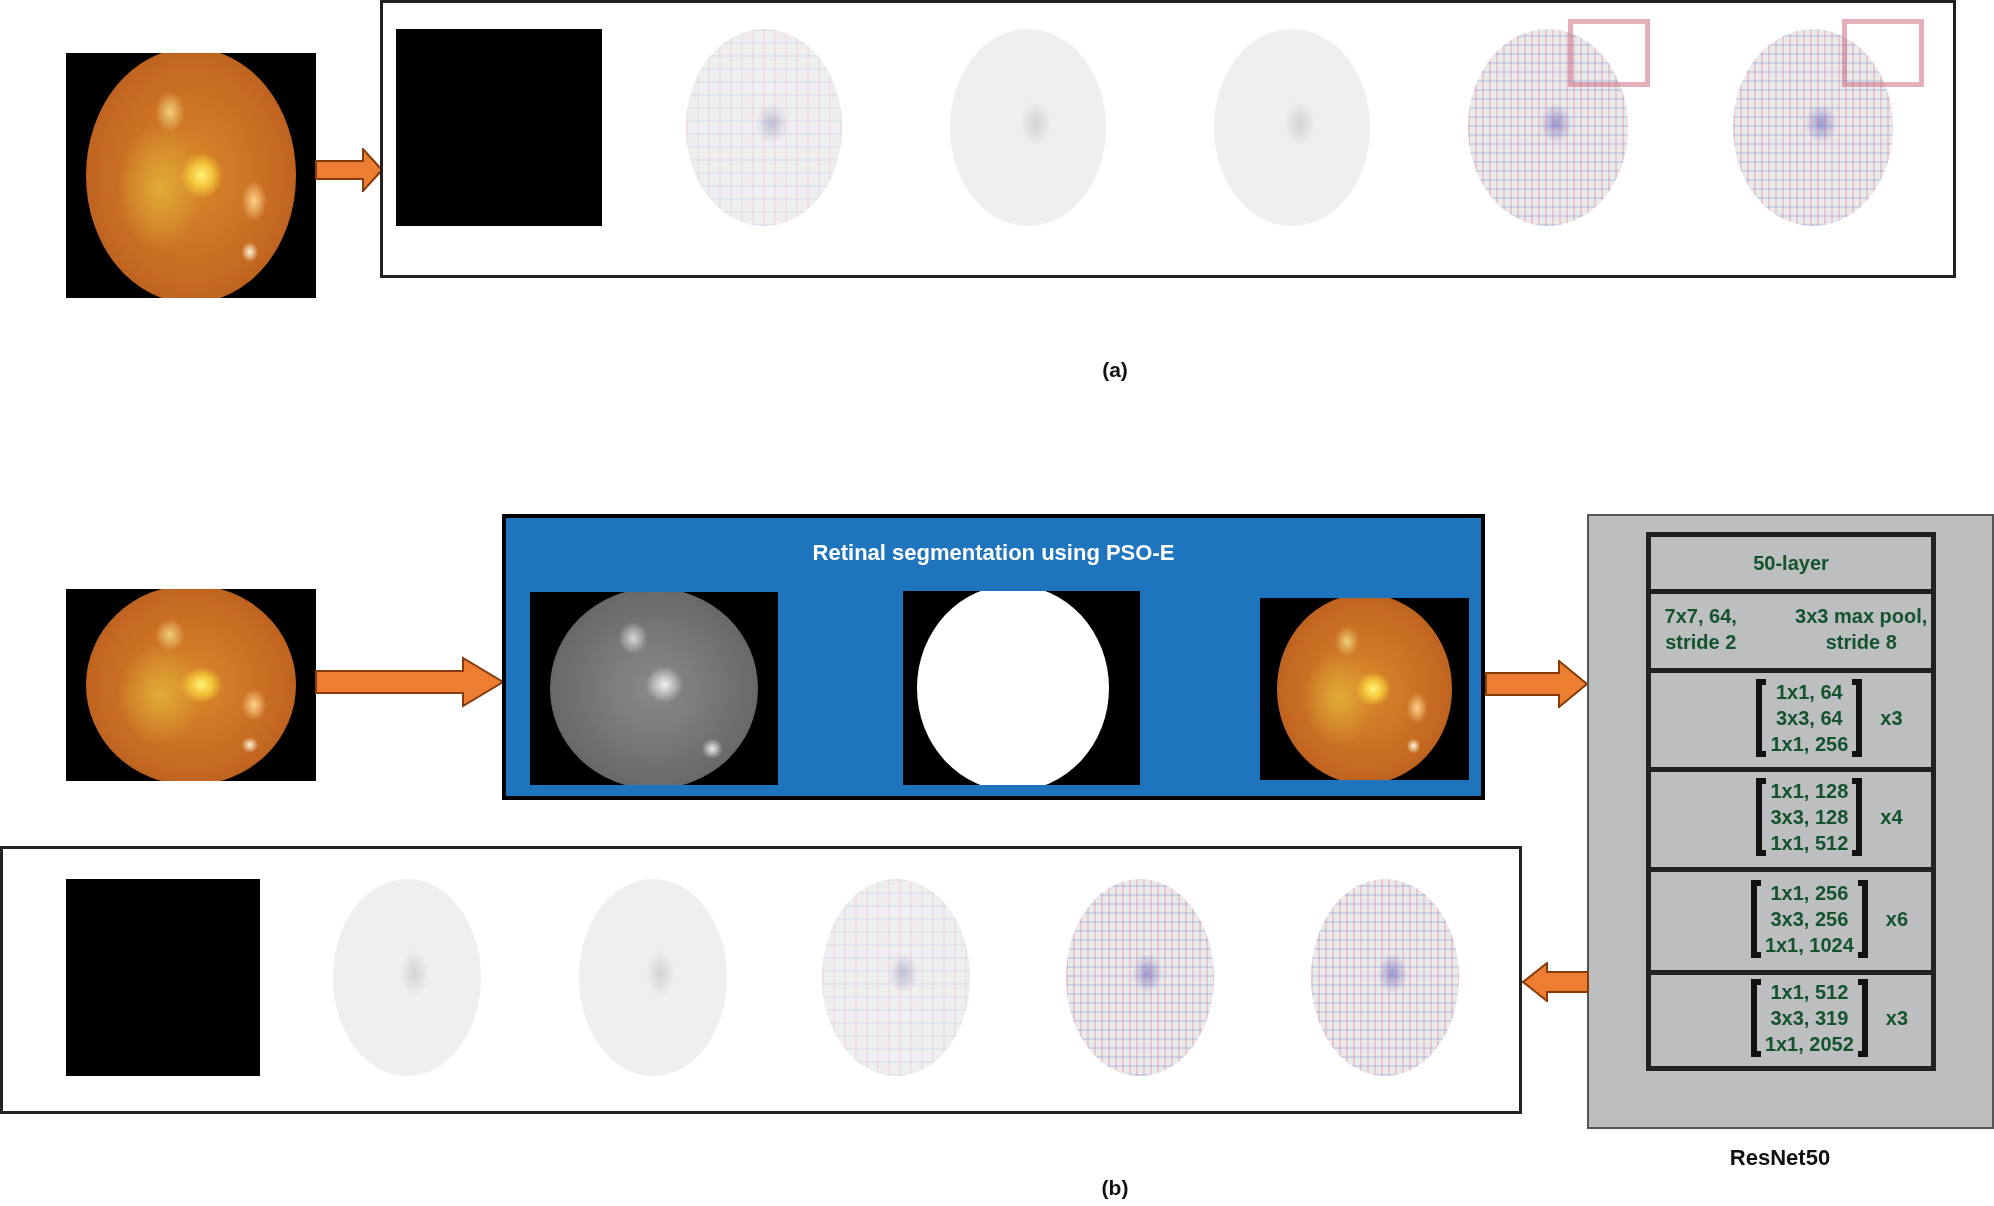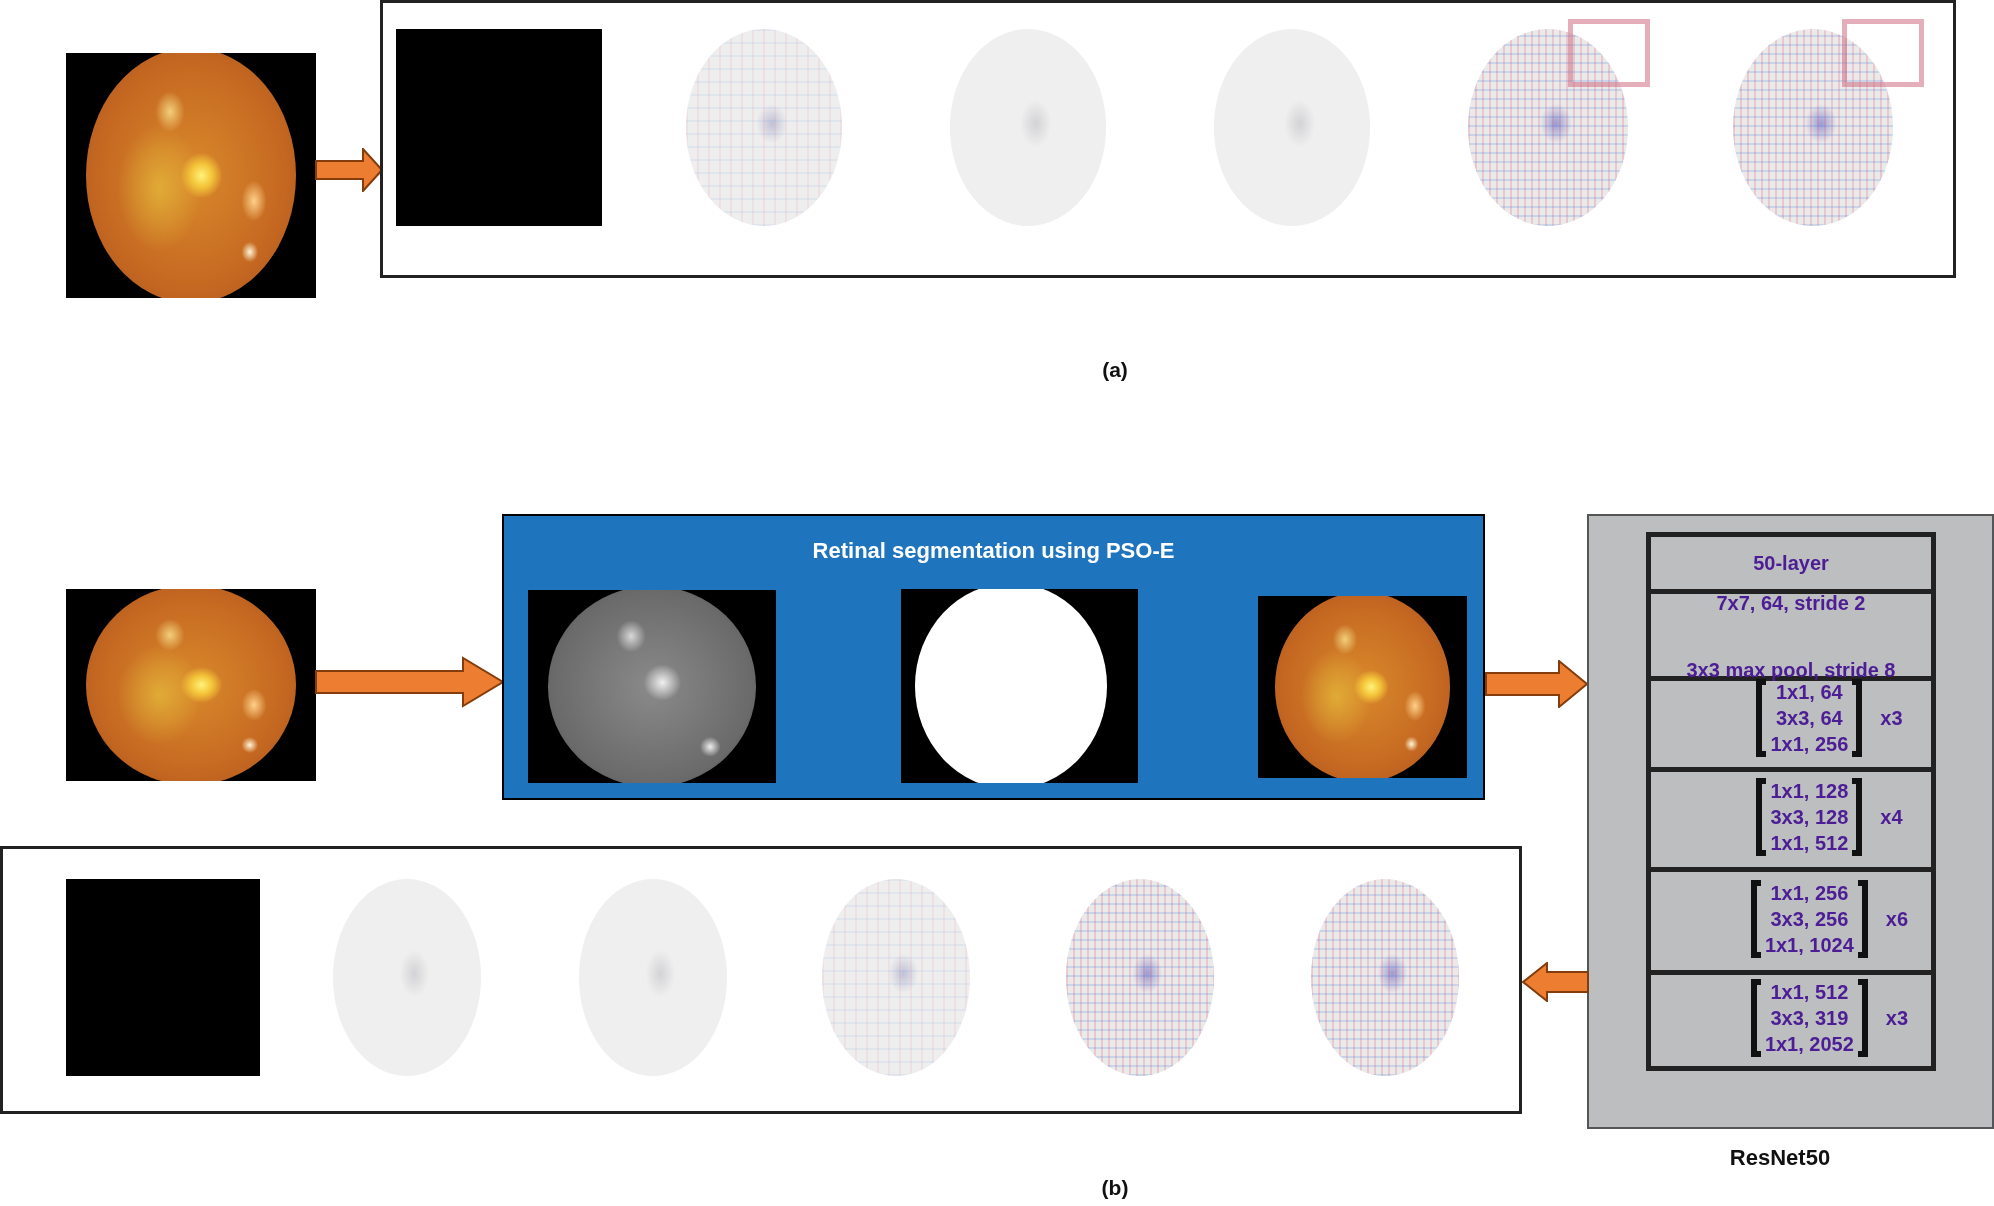--- a/index.html
+++ b/index.html
@@ -31,25 +31,25 @@
       #eaeaea;}
   .heat.light .disc{background:
       repeating-linear-gradient(90deg, rgba(230,40,80,0.07) 0 2px, rgba(0,0,0,0) 2px 11px),
       repeating-linear-gradient(0deg, rgba(40,120,230,0.07) 0 2px, rgba(0,0,0,0) 2px 13px),
       radial-gradient(ellipse 10% 10% at 55% 48%, rgba(90,90,160,0.3) 0%, rgba(0,0,0,0) 100%),
       #eeeeee;}
   .black{background:#000;}
   .roi{border:5px solid rgba(205,110,130,0.55);}
   .arrow{position:absolute;}
   .label{position:absolute;font-weight:bold;color:#111;text-align:center;}
-  .blue{background:#1f75bd;border:2px solid #000000;}
+  .blue{background:#1f75bd;border:4px solid #000000;}
   .blue-title{color:#fff;font-weight:bold;font-size:22px;text-align:center;font-family:"Liberation Sans",sans-serif;}
   .resnet{background:#bdbec0;border:2px solid #555;}
   .rtable{border:5px solid #222;}
-  .row{position:absolute;left:0;right:0;border-bottom:5px solid #222;display:flex;align-items:center;justify-content:center;font-weight:bold;font-size:20px;color:#4c1d95;text-align:center;line-height:26px;}
+  .row{position:absolute;left:0;right:0;border-bottom:5px solid #222;display:flex;align-items:center;justify-content:center;font-weight:bold;font-size:20px;color:#14532d;text-align:center;line-height:26px;}
   .row:last-child{border-bottom:none;}
   .block{position:relative;display:flex;align-items:center;}
   .brk{display:flex;flex-direction:column;padding:0 8px;border-left:6px solid #111;border-right:6px solid #111;position:relative;}
   .brk::before,.brk::after{content:"";position:absolute;left:-6px;right:-6px;height:0;}
   .brk .line{font-size:20px;line-height:26px;}
   .brkwrap{position:relative;margin-left:17px;}
   .brkwrap .tl,.brkwrap .tr,.brkwrap .bl,.brkwrap .br{position:absolute;width:10px;height:6px;background:#111;}
   .brkwrap .tl{left:0;top:0}.brkwrap .tr{right:0;top:0}.brkwrap .bl{left:0;bottom:0}.brkwrap .br{right:0;bottom:0}
   .mult{margin-left:18px;font-size:20px;}
   .foot{position:absolute;font-weight:bold;font-size:21px;color:#111;text-align:center;line-height:27px;}
@@ -111,21 +111,21 @@
 
 <svg class="arrow" style="left:1485px;top:660px;" width="104" height="48" viewBox="0 0 104 48">
   <polygon points="1,13 74,13 74,1 102,24 74,47 74,35 1,35" fill="#ed7d31" stroke="#843c0c" stroke-width="2"></polygon>
 </svg>
 
 <div class="abs resnet" style="left:1587px;top:514px;width:407px;height:615px;">
   <div class="abs rtable" style="left:57px;top:16px;width:290px;height:539px;">
     <div class="row" style="top:0;height:52px;">
       <span>50-layer</span>
     </div>
-    <div class="row" style="top:60px;height:79px;flex-direction:column;gap:41px;">
+    <div class="row" style="top:52px;height:79px;flex-direction:row;gap:41px;">
       <span>7x7, 64, stride 2</span>
       <span>3x3 max pool, stride 8</span>
     </div>
     <div class="row" style="top:131px;height:99px;">
       <div class="block" style="margin-left:60px;">
         <div class="brkwrap">
             <span class="tl"></span>
             <span class="tr"></span>
             <span class="bl"></span>
             <span class="br"></span>

